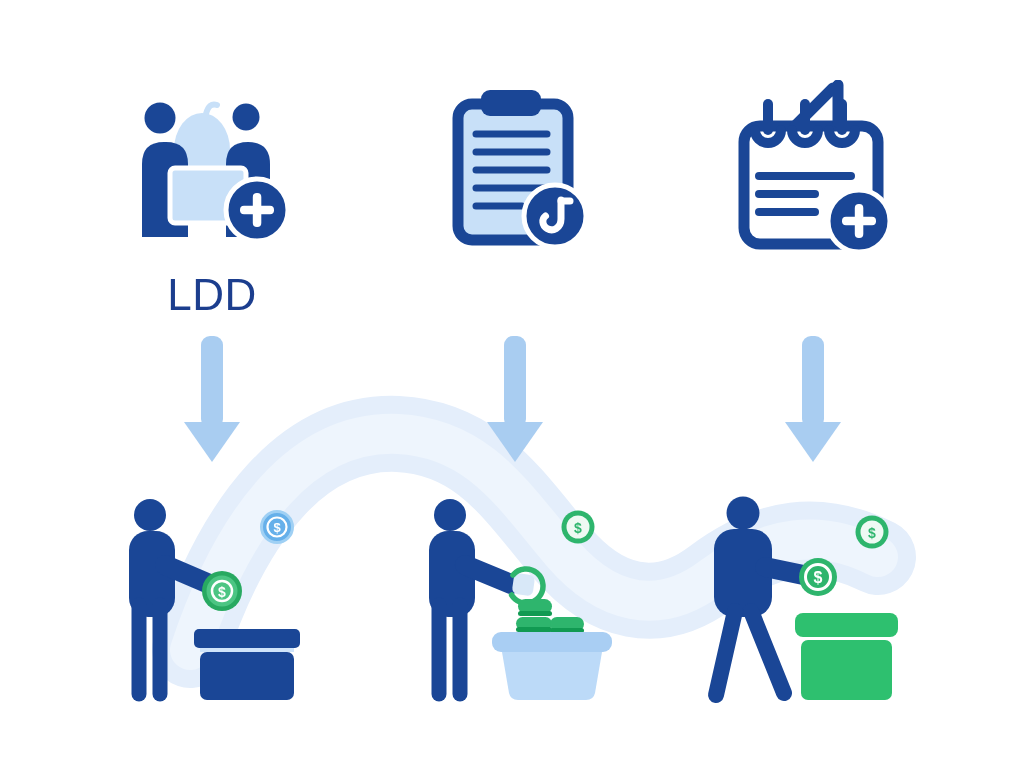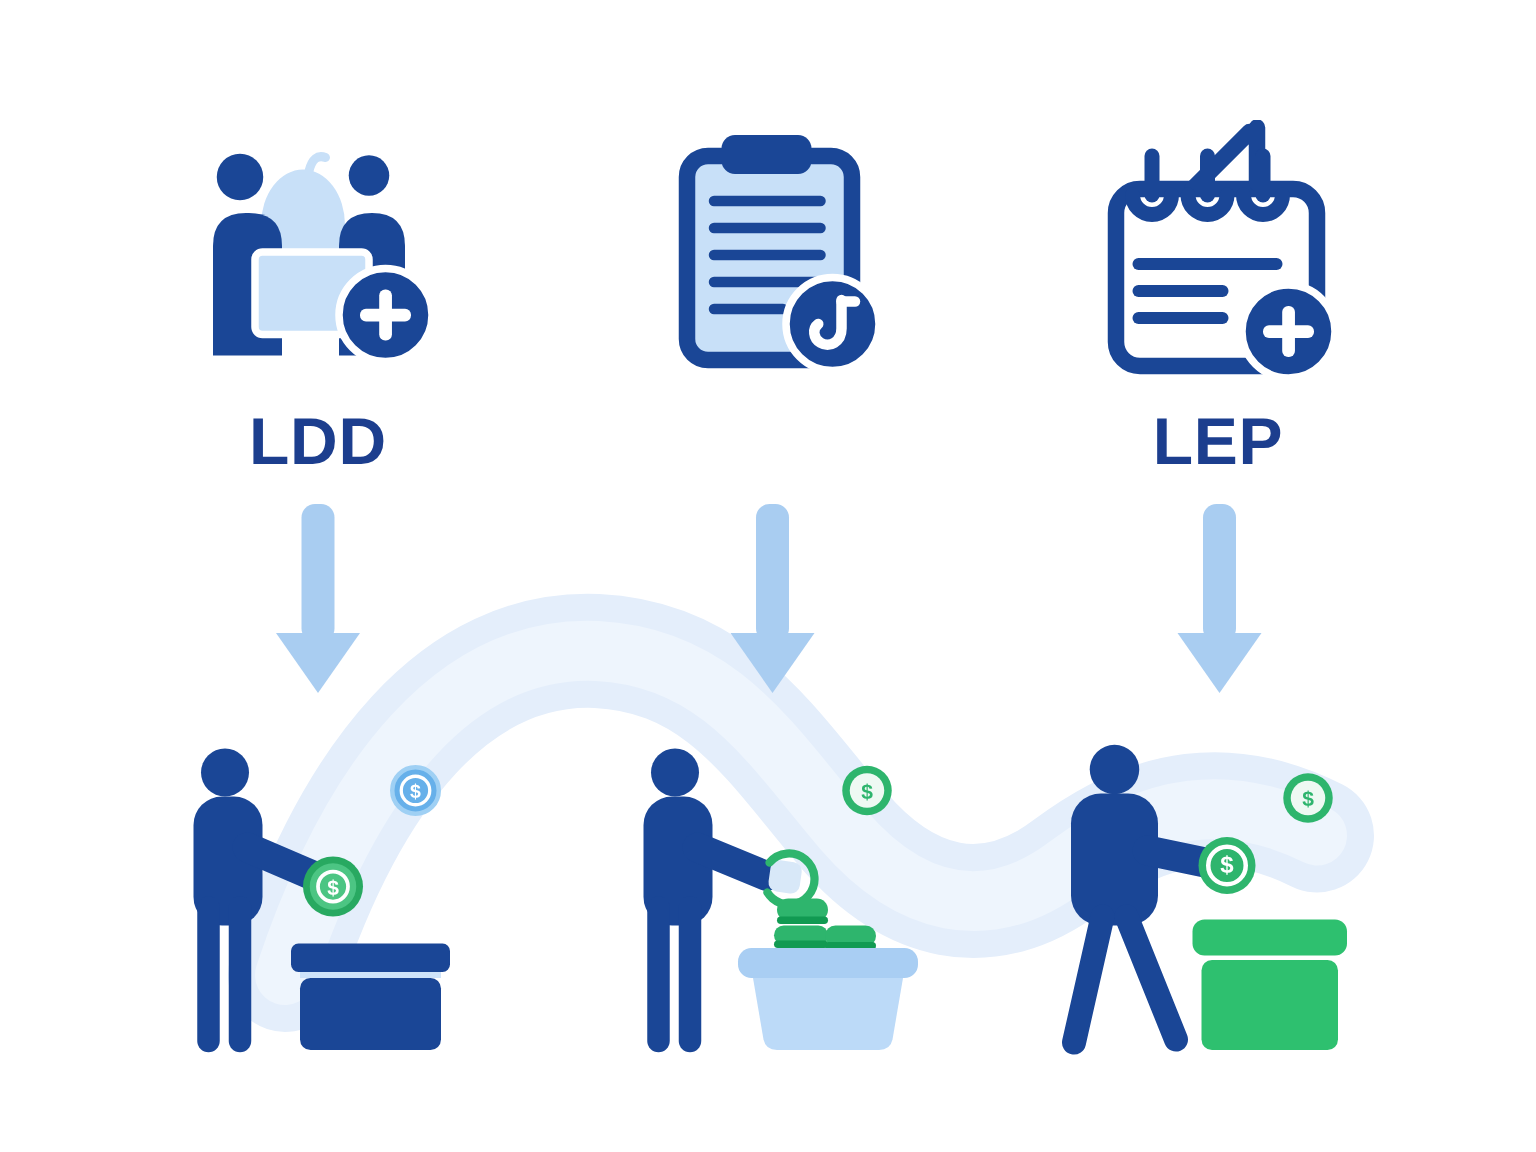--- a/index.html
+++ b/index.html
@@ -24,21 +24,21 @@
   }
   html,body{margin:0;padding:0;background:#fff;}
   .canvas{
     position:relative;width:1024px;height:768px;overflow:hidden;
     background:var(--white);
     font-family:"Liberation Sans", sans-serif;
   }
   .abs{position:absolute;}
   .col-label{
     position:absolute;top:270px;transform:translateX(-50%);
-    font-size:44px;font-weight:700;color:var(--text-navy);
+    font-size:44px;font-weight:400;color:var(--text-navy);
     letter-spacing:0.5px;white-space:nowrap;
   }
   svg text{font-family:"Liberation Sans", sans-serif;font-weight:bold;}
 </style>
 </head>
 <body>
 
 <div class="canvas">
 
   <svg class="abs" style="left:0;top:0" width="1024" height="768" viewBox="0 0 1024 768">
@@ -101,21 +101,20 @@
       <line x1="24" y1="132" x2="80" y2="132"></line>
     </g>
     <g>
       <circle cx="124" cy="141" r="31" fill="var(--navy)" stroke="#fff" stroke-width="5"></circle>
       <rect x="107" y="136.8" width="34" height="8.5" rx="4" fill="#fff"></rect>
       <rect x="119.8" y="124" width="8.5" height="34" rx="4" fill="#fff"></rect>
     </g>
   </svg>
 
   <div class="col-label" style="left:212px">LDD</div>
-  <div class="col-label" style="left:812px">LEP</div>
 
   <svg class="abs" style="left:182px;top:336px" width="60" height="128" viewBox="0 0 60 128">
     <rect x="19" y="0" width="22" height="92" rx="9" fill="var(--arrow-blue)"></rect>
     <polygon points="2,86 58,86 30,126" fill="var(--arrow-blue)"></polygon>
   </svg>
   <svg class="abs" style="left:485px;top:336px" width="60" height="128" viewBox="0 0 60 128">
     <rect x="19" y="0" width="22" height="92" rx="9" fill="var(--arrow-blue)"></rect>
     <polygon points="2,86 58,86 30,126" fill="var(--arrow-blue)"></polygon>
   </svg>
   <svg class="abs" style="left:783px;top:336px" width="60" height="128" viewBox="0 0 60 128">

